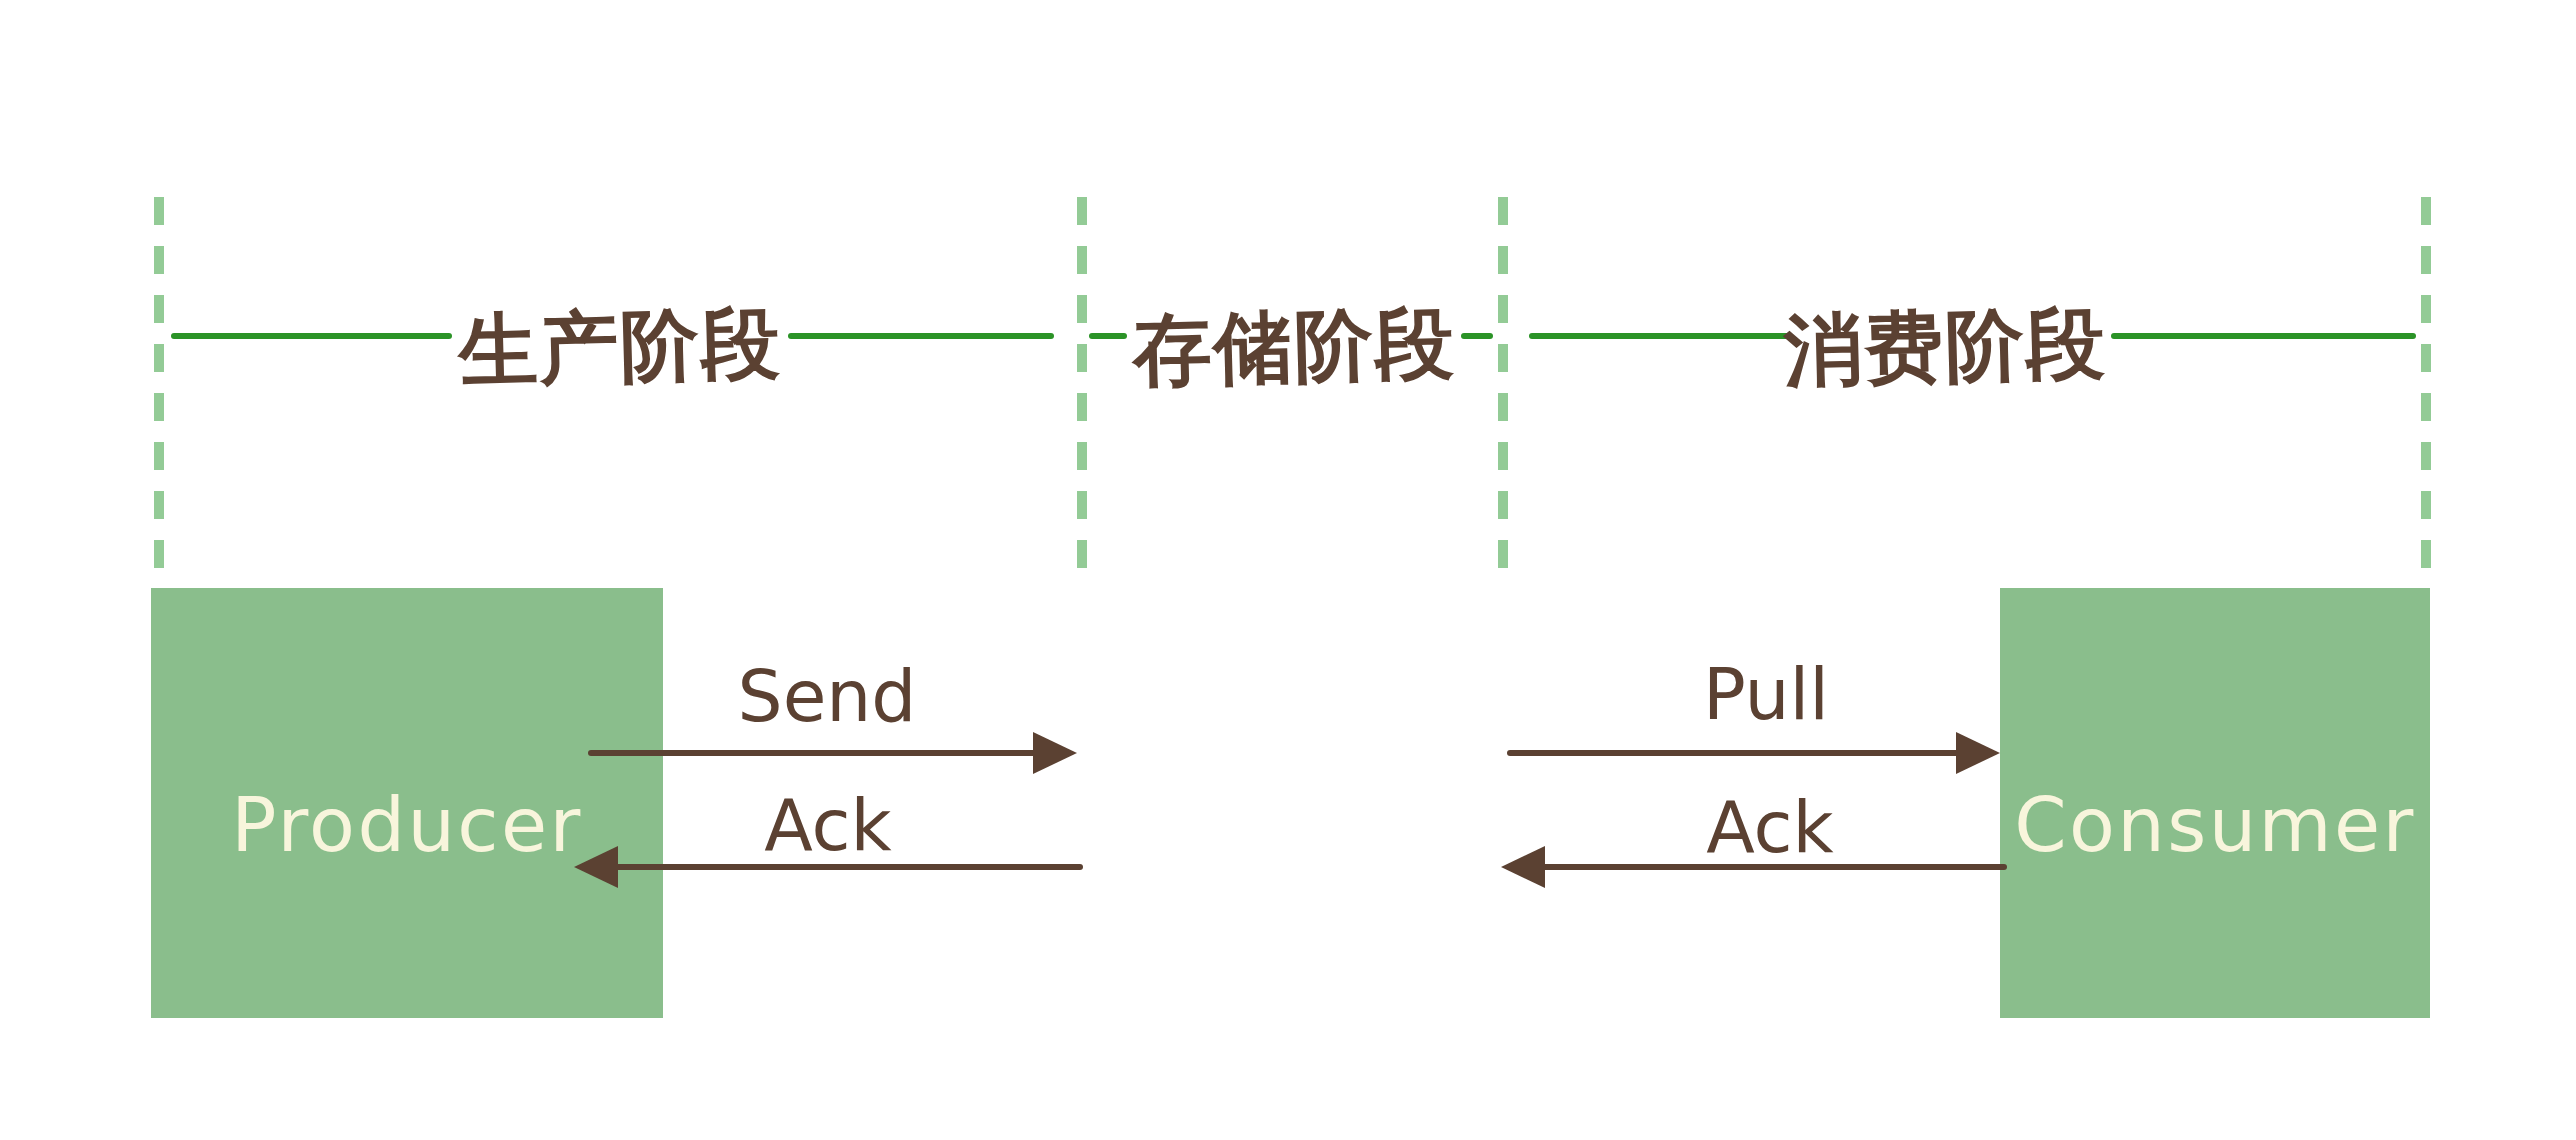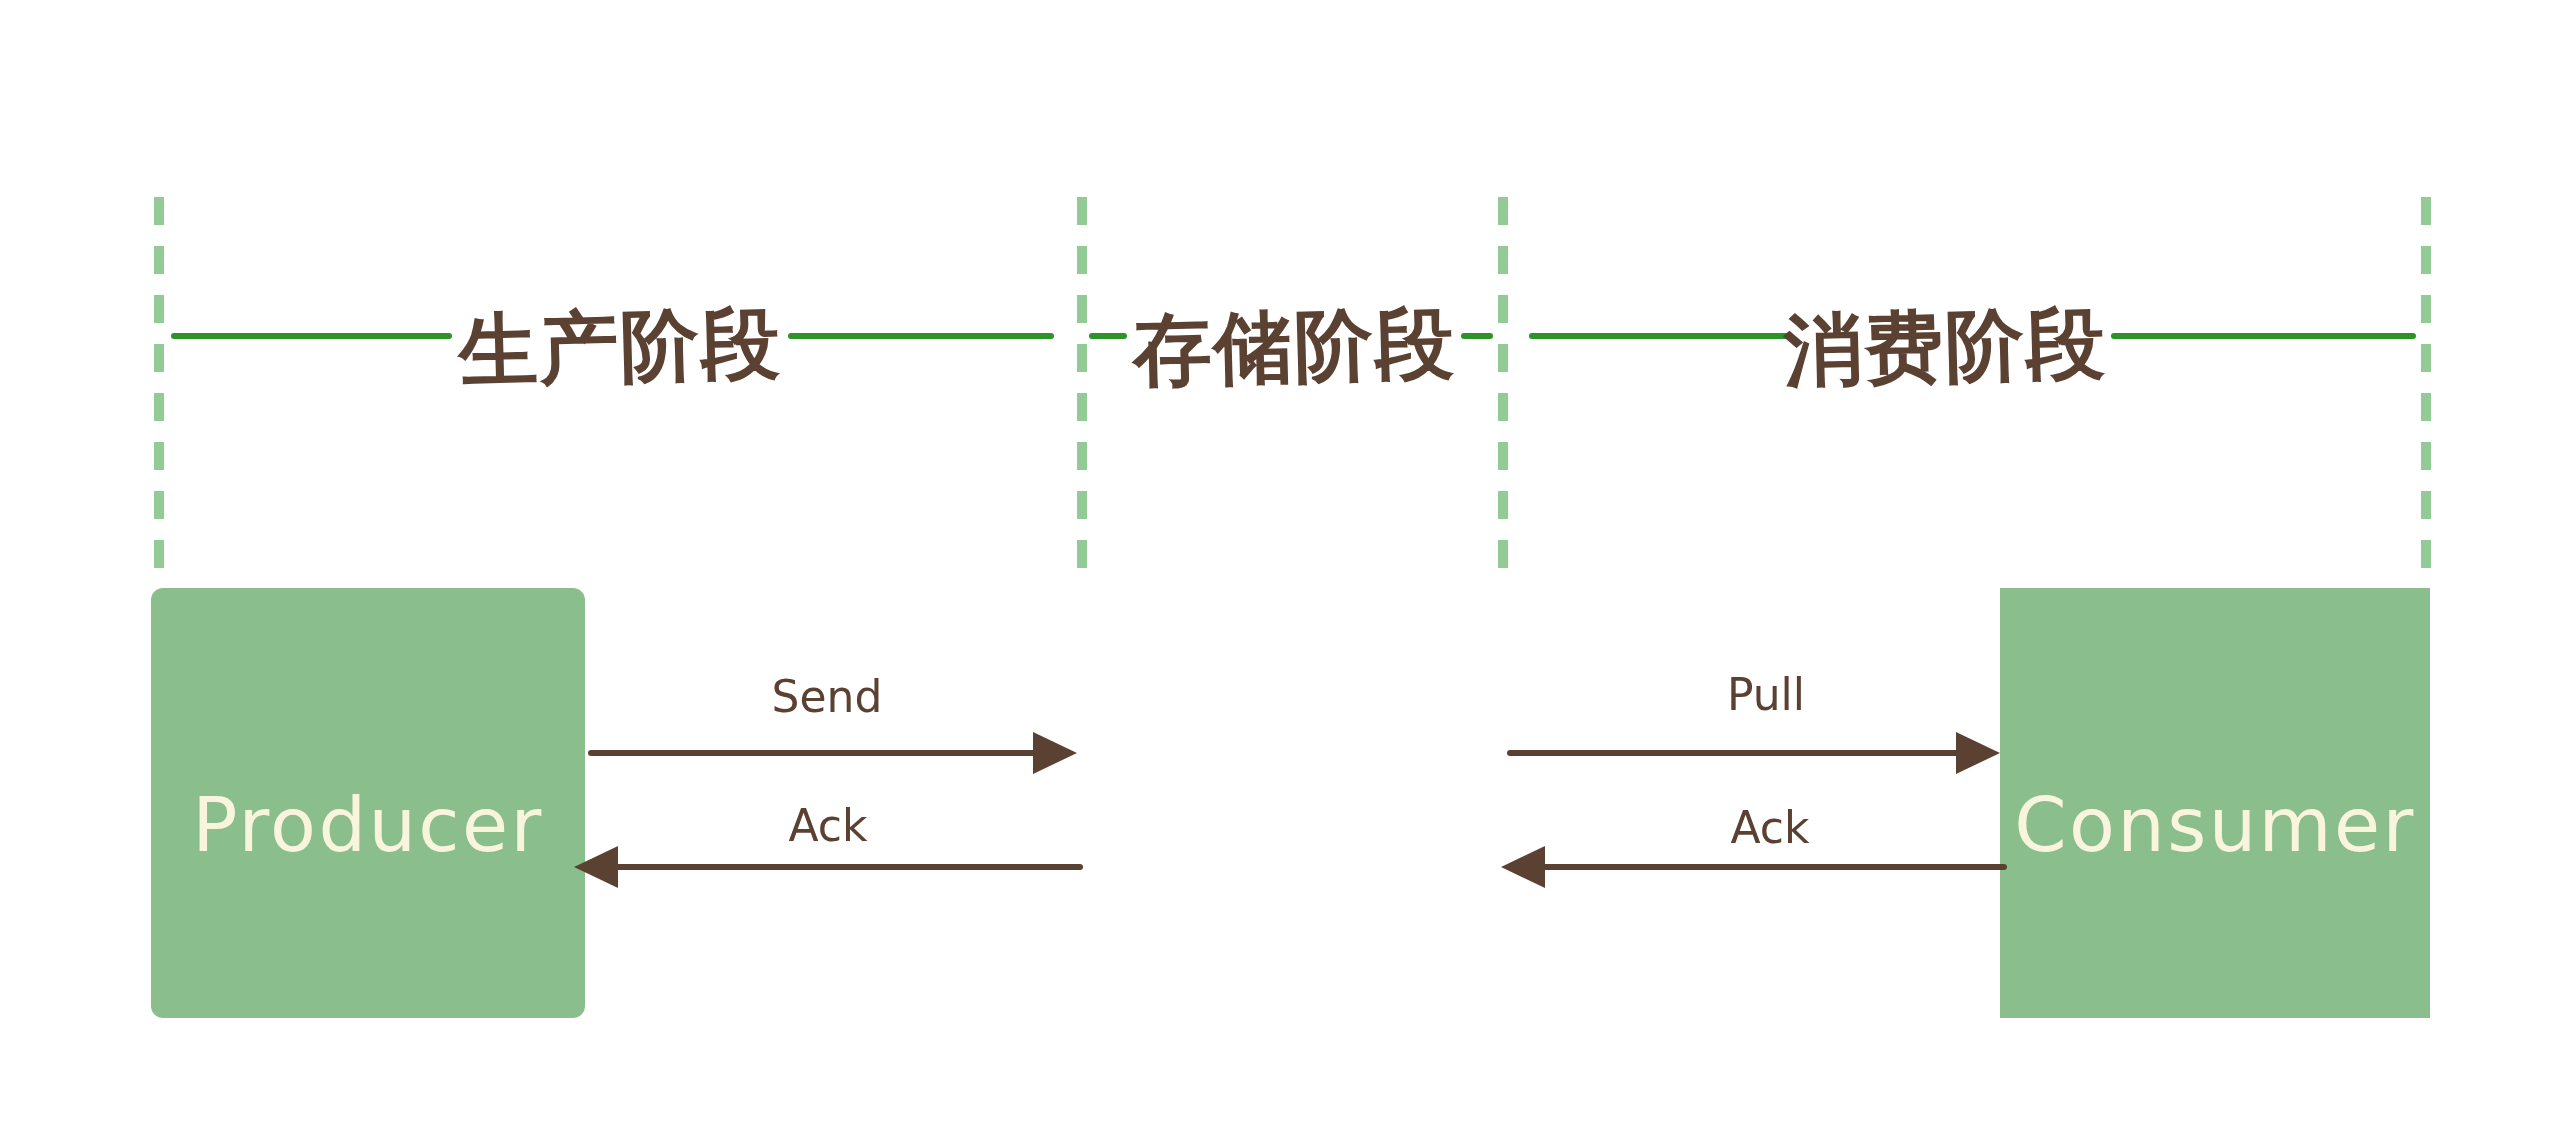--- a/index.html
+++ b/index.html
@@ -58,21 +58,21 @@
   }
   .pl1{left:620px;}
   .pl2{left:1294px;}
   .pl3{left:1945px;}
 
   
   .node{
     position:absolute;top:588px;height:430px;background:var(--node-fill);
     display:flex;align-items:center;justify-content:center;
   }
-  .node-producer{left:151px;width:434px;border-radius:12px;}
+  .node-producer{left:151px;width:512px;}
   .node-broker{left:1076px;width:427px;}
   .node-consumer{left:2000px;width:430px;text-align:center;}
   .node-label{
     font-size:75px;color:var(--node-text);letter-spacing:2.4px;
     margin-top:43px;white-space:nowrap;
   }
 
   
   .arrow-shaft{position:absolute;height:5.5px;background:var(--ink);border-radius:3.2px;}
   .shaft-send{left:588px;top:750px;width:448px;}
@@ -84,21 +84,21 @@
   .head-right{border-top:21px solid transparent;border-bottom:21px solid transparent;border-left:44px solid var(--ink);}
   .head-left{border-top:21px solid transparent;border-bottom:21px solid transparent;border-right:44px solid var(--ink);}
   .head-send{left:1033px;top:732px;}
   .head-ack1{left:574px;top:846px;}
   .head-pull{left:1956px;top:732px;}
   .head-ack2{left:1501px;top:846px;}
 
   
   .arrow-label{
     position:absolute;transform:translate(-50%,-50%);
-    font-size:44px;color:var(--ink);white-space:nowrap;
+    font-size:71px;color:var(--ink);white-space:nowrap;
   }
   .al-send{left:827px;top:696px;}
   .al-ack1{left:828px;top:825px;}
   .al-pull{left:1766px;top:694px;}
   .al-ack2{left:1770px;top:827px;}
 </style>
 </head>
 <body>
 
 <div class="canvas">

